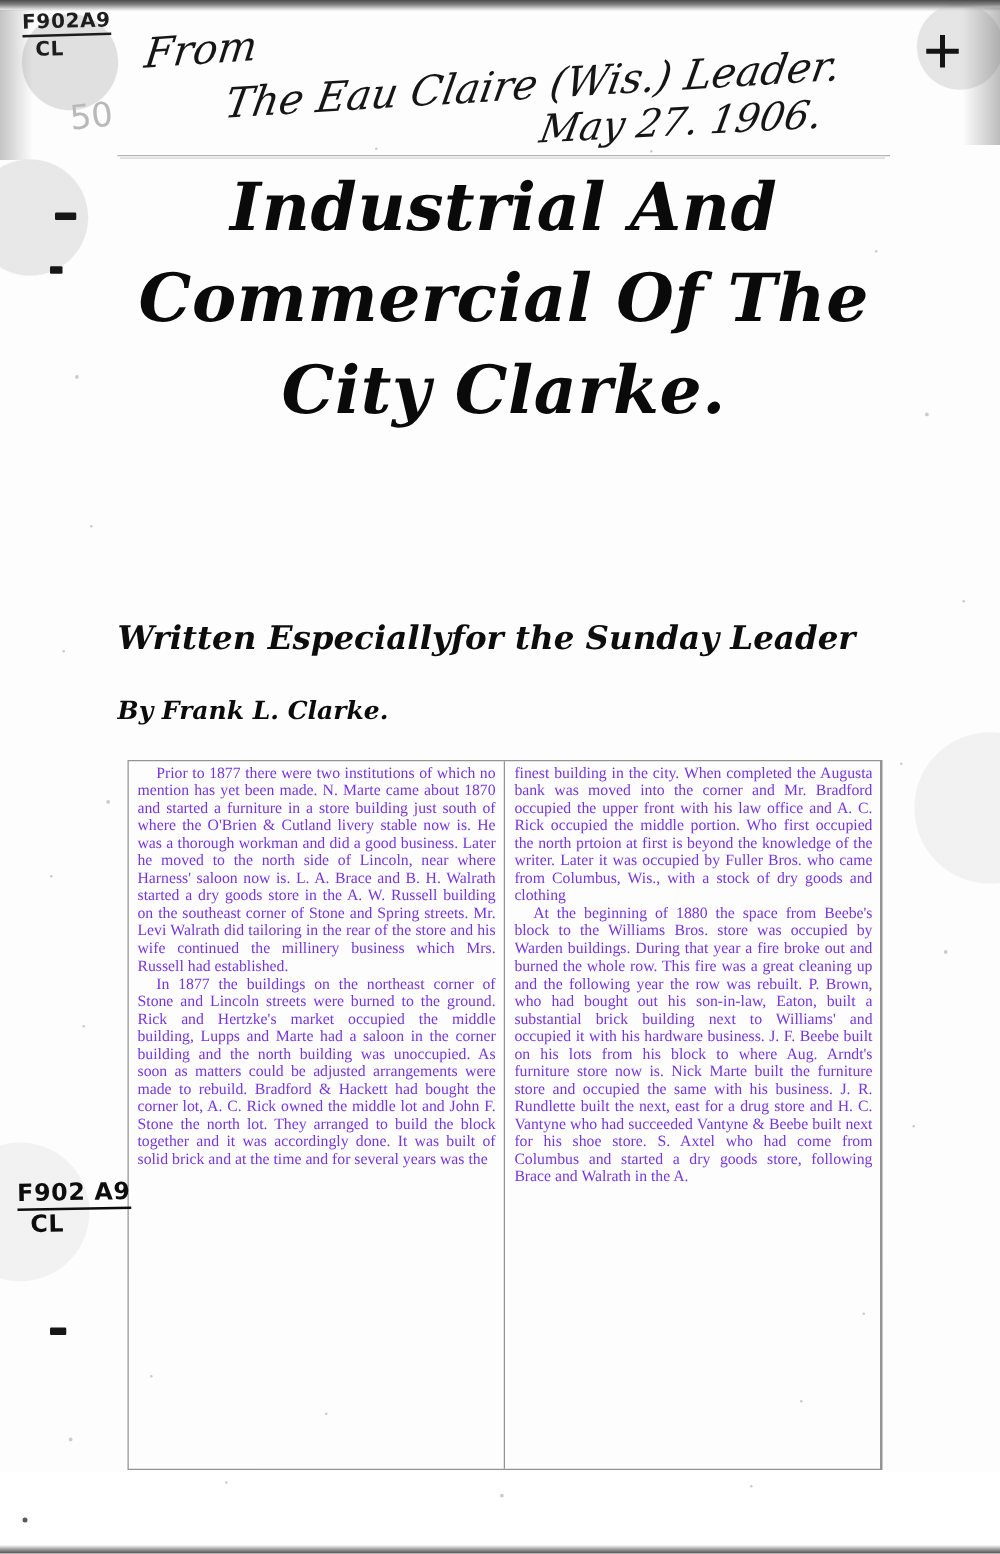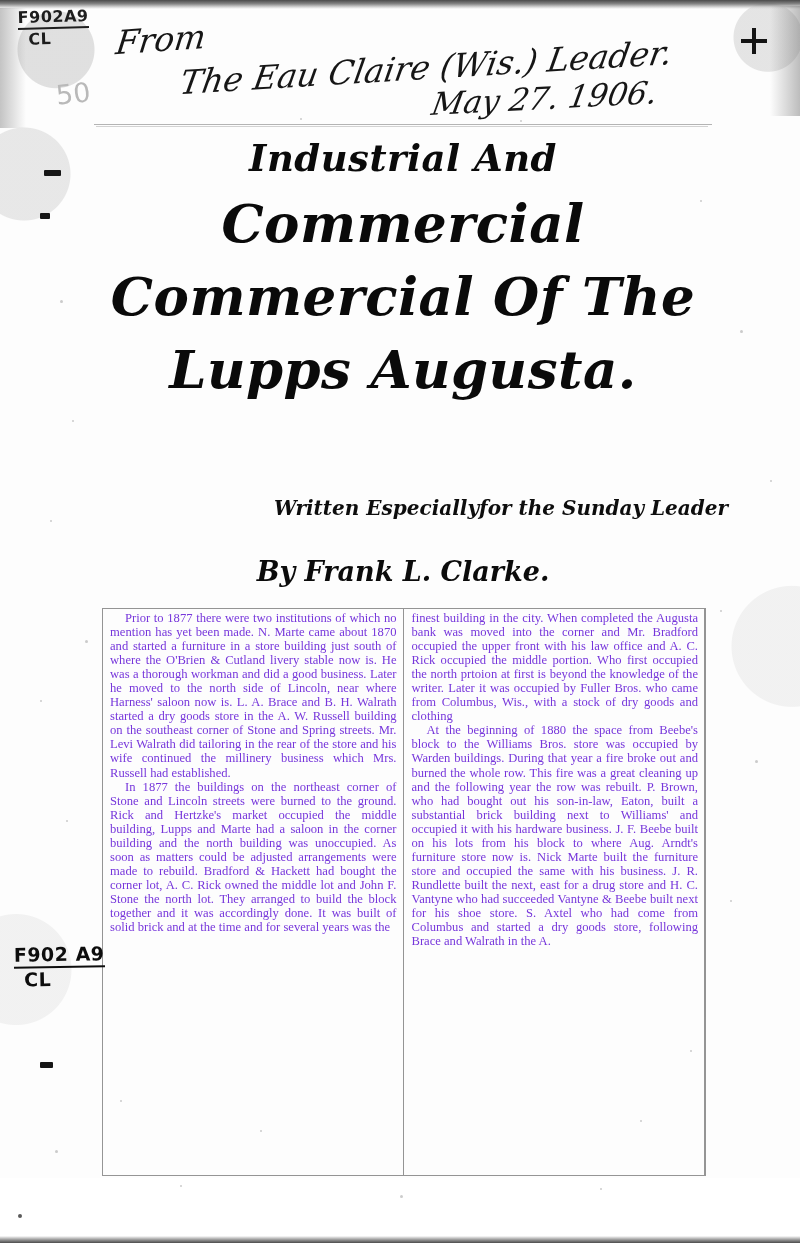--- a/index.html
+++ b/index.html
@@ -200,48 +200,48 @@
   }
   .headline-line {
     font-family: "DejaVu Serif", serif;
     font-weight: bold;
     font-style: italic;
     color: #0a0a0a;
     line-height: 1.0;
     white-space: nowrap;
     letter-spacing: 0.5px;
   }
-  .hl-1 { font-size: 37px; margin-bottom: 20px; }
+  .hl-1 { font-size: 53px; margin-bottom: 20px; }
   .hl-2 { font-size: 53px; margin-bottom: 20px; }
   .hl-3 { font-size: 53px; margin-bottom: 20px; }
   .hl-4 { font-size: 53px; margin-bottom: 8px; }
 
   .subtitle {
     position: absolute;
     top: 372px;
-    left: 16px;
+    left: 0;
     width: 618px;
-    text-align: right;
+    text-align: left;
+    font-family: "DejaVu Serif", serif;
+    font-style: italic;
+    font-weight: bold;
+    font-size: 26px;
+    color: #0d0d0d;
+    white-space: nowrap;
+  }
+  .byline {
+    position: absolute;
+    top: 432px;
+    left: 0;
+    width: 618px;
+    text-align: left;
     font-family: "DejaVu Serif", serif;
     font-style: italic;
     font-weight: bold;
     font-size: 20px;
-    color: #0d0d0d;
-    white-space: nowrap;
-  }
-  .byline {
-    position: absolute;
-    top: 432px;
-    left: 0;
-    width: 618px;
-    text-align: center;
-    font-family: "DejaVu Serif", serif;
-    font-style: italic;
-    font-weight: bold;
-    font-size: 27px;
     color: #0b0b0b;
     white-space: nowrap;
   }
 
   
   .body-block {
     position: absolute;
     top: 484px;
     left: 8px;
     width: 604px;
@@ -313,23 +313,22 @@
   <div class="handwriting" id="hw-from">From</div>
   <div class="handwriting" id="hw-source">The Eau Claire (Wis.) Leader.</div>
   <div class="handwriting" id="hw-date">May 27. 1906.</div>
 
   <div class="clipping">
     <div class="clip-top-edge"></div>
     <div class="clip-top-edge2"></div>
 
     <div class="headline">
       <div class="headline-line hl-1">Industrial And</div>
-      <div class="headline-line hl-2">Commercial</div>
       <div class="headline-line hl-3">Commercial Of The</div>
-      <div class="headline-line hl-4">Lupps Augusta.</div>
+      <div class="headline-line hl-4">City Clarke.</div>
     </div>
 
     <div class="subtitle">Written Especiallyfor the Sunday Leader</div>
     <div class="byline">By Frank L. Clarke.</div>
 
     <div class="body-block">
       <div class="text-col col-left">
         <p>Prior to 1877 there were two institutions of which no mention has yet been made. N. Marte came about 1870 and started a furniture in a store building just south of where the O'Brien &amp; Cutland livery stable now is. He was a thorough workman and did a good business. Later he moved to the north side of Lincoln, near where Harness' saloon now is. L. A. Brace and B. H. Walrath started a dry goods store in the A. W. Russell building on the southeast corner of Stone and Spring streets. Mr. Levi Walrath did tailoring in the rear of the store and his wife continued the millinery business which Mrs. Russell had established.</p>
         <p>In 1877 the buildings on the northeast corner of Stone and Lincoln streets were burned to the ground. Rick and Hertzke's market occupied the middle building, Lupps and Marte had a saloon in the corner building and the north building was unoccupied. As soon as matters could be adjusted arrangements were made to rebuild. Bradford &amp; Hackett had bought the corner lot, A. C. Rick owned the middle lot and John F. Stone the north lot. They arranged to build the block together and it was accordingly done. It was built of solid brick and at the time and for several years was the</p>
       </div>

